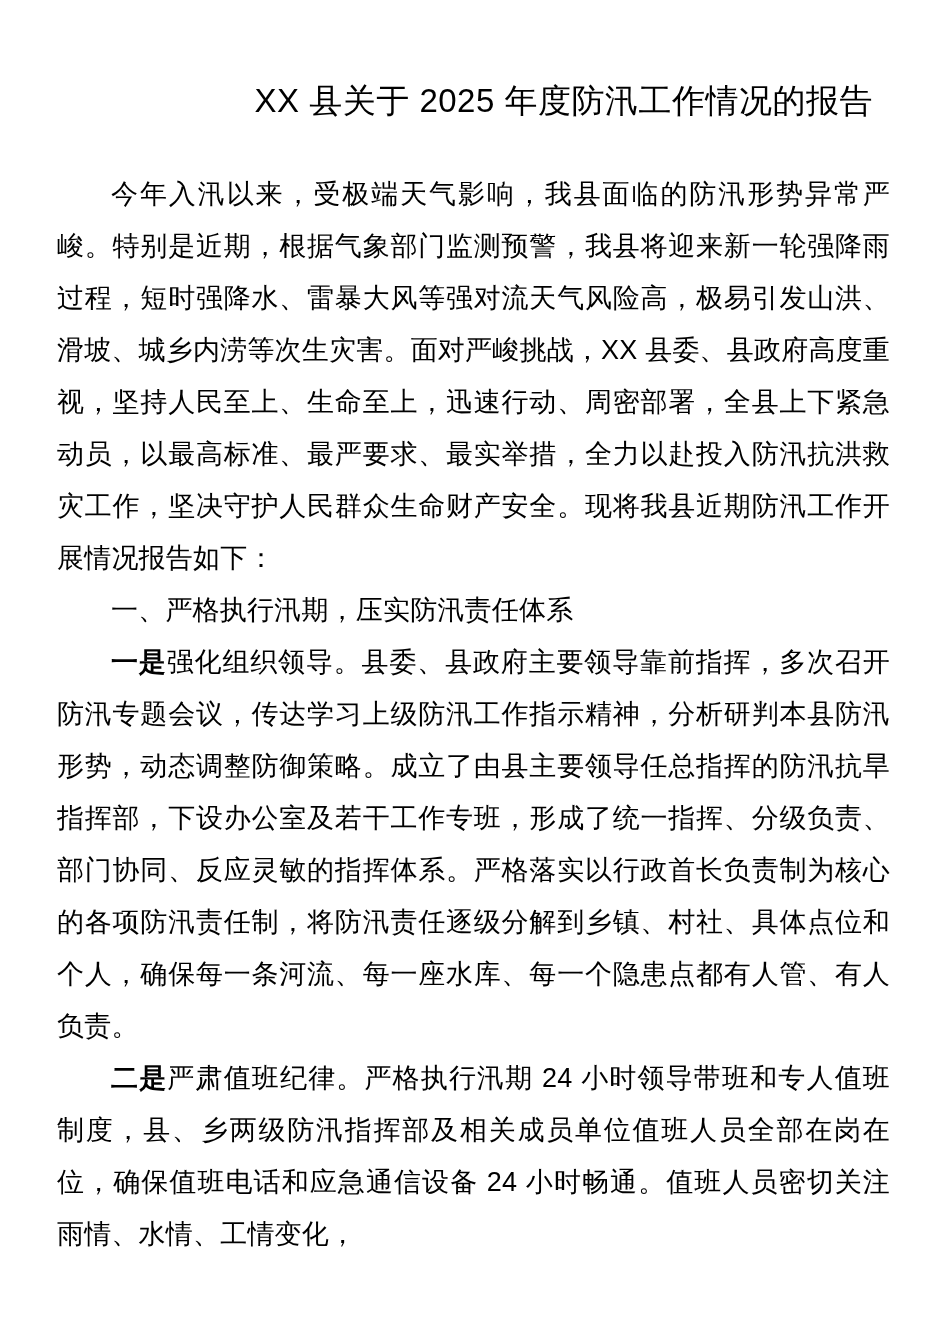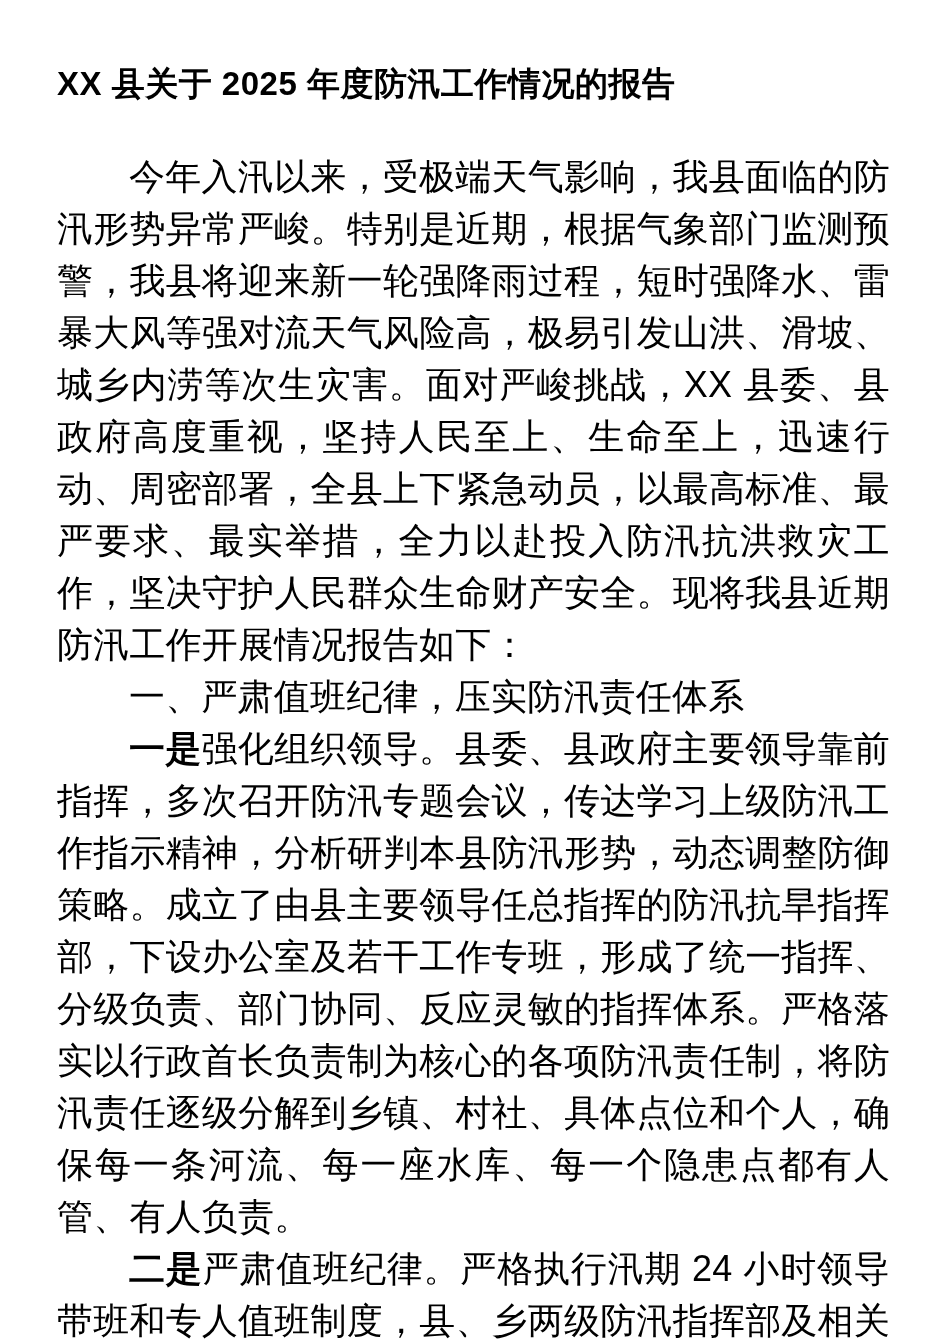--- a/index.html
+++ b/index.html
@@ -21,42 +21,42 @@
     position: relative;
     width: 950px;
     height: 1344px;
     background: #ffffff;
     box-sizing: border-box;
     padding: 0 60px 0 57px;
   }
 
   
   .doc-title {
-    margin: 0;
+    margin: 17px;
     padding: 0;
-    text-align: left;
+    text-align: right;
     font-size: 33px;
-    font-weight: 700;
+    font-weight: 400;
     line-height: 1.35;
     letter-spacing: 0.5px;
     padding-top: 62px;
     padding-bottom: 0;
     white-space: nowrap;
   }
 
   
   .body-block {
     margin-top: 44px;
     width: 833px;
   }
 
   p.para {
     margin: 0;
     padding: 0;
-    font-size: 36px;
+    font-size: 27px;
     line-height: 52px;
     text-align: justify;
     text-justify: inter-ideograph;
     text-align-last: left;
     letter-spacing: 0.2px;
     word-break: break-all;
     text-indent: 2em;
   }
 
   p.para.heading-para {
@@ -73,21 +73,21 @@
 <div class="page">
 
   <h1 class="doc-title">XX 县关于 2025 年度防汛工作情况的报告</h1>
 
   <div class="body-block">
     <p class="para">
       <span>今年入汛以来，受极端天气影响，我县面临的防汛形势异常严峻。特别是近期，根据气象部门监测预警，我县将迎来新一轮强降雨过程，短时强降水、雷暴大风等强对流天气风险高，极易引发山洪、滑坡、城乡内涝等次生灾害。面对严峻挑战，XX 县委、县政府高度重视，坚持人民至上、生命至上，迅速行动、周密部署，全县上下紧急动员，以最高标准、最严要求、最实举措，全力以赴投入防汛抗洪救灾工作，坚决守护人民群众生命财产安全。现将我县近期防汛工作开展情况报告如下：</span>
     </p>
 
     <p class="para heading-para">
-      <span>一、严肃值班纪律，压实防汛责任体系</span>
+      <span>一、严格执行汛期，压实防汛责任体系</span>
     </p>
 
 
     <p class="para">
       <b class="lead">一是</b><span>强化组织领导。县委、县政府主要领导靠前指挥，多次召开防汛专题会议，传达学习上级防汛工作指示精神，分析研判本县防汛形势，动态调整防御策略。成立了由县主要领导任总指挥的防汛抗旱指挥部，下设办公室及若干工作专班，形成了统一指挥、分级负责、部门协同、反应灵敏的指挥体系。严格落实以行政首长负责制为核心的各项防汛责任制，将防汛责任逐级分解到乡镇、村社、具体点位和个人，确保每一条河流、每一座水库、每一个隐患点都有人管、有人负责。</span>
     </p>
 
     <p class="para">
       <b class="lead">二是</b><span>严肃值班纪律。严格执行汛期 24 小时领导带班和专人值班制度，县、乡两级防汛指挥部及相关成员单位值班人员全部在岗在位，确保值班电话和应急通信设备 24 小时畅通。值班人员密切关注雨情、水情、工情变化，</span>
     </p>

